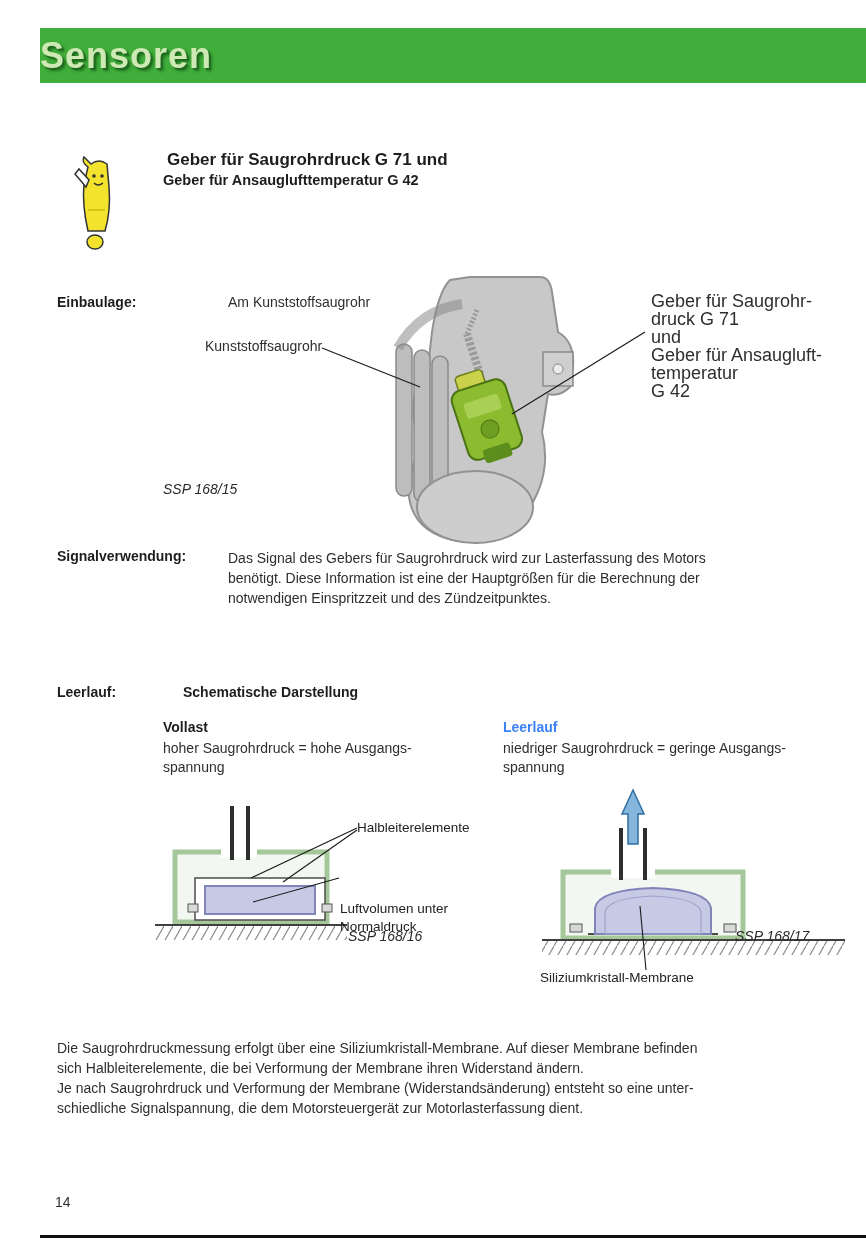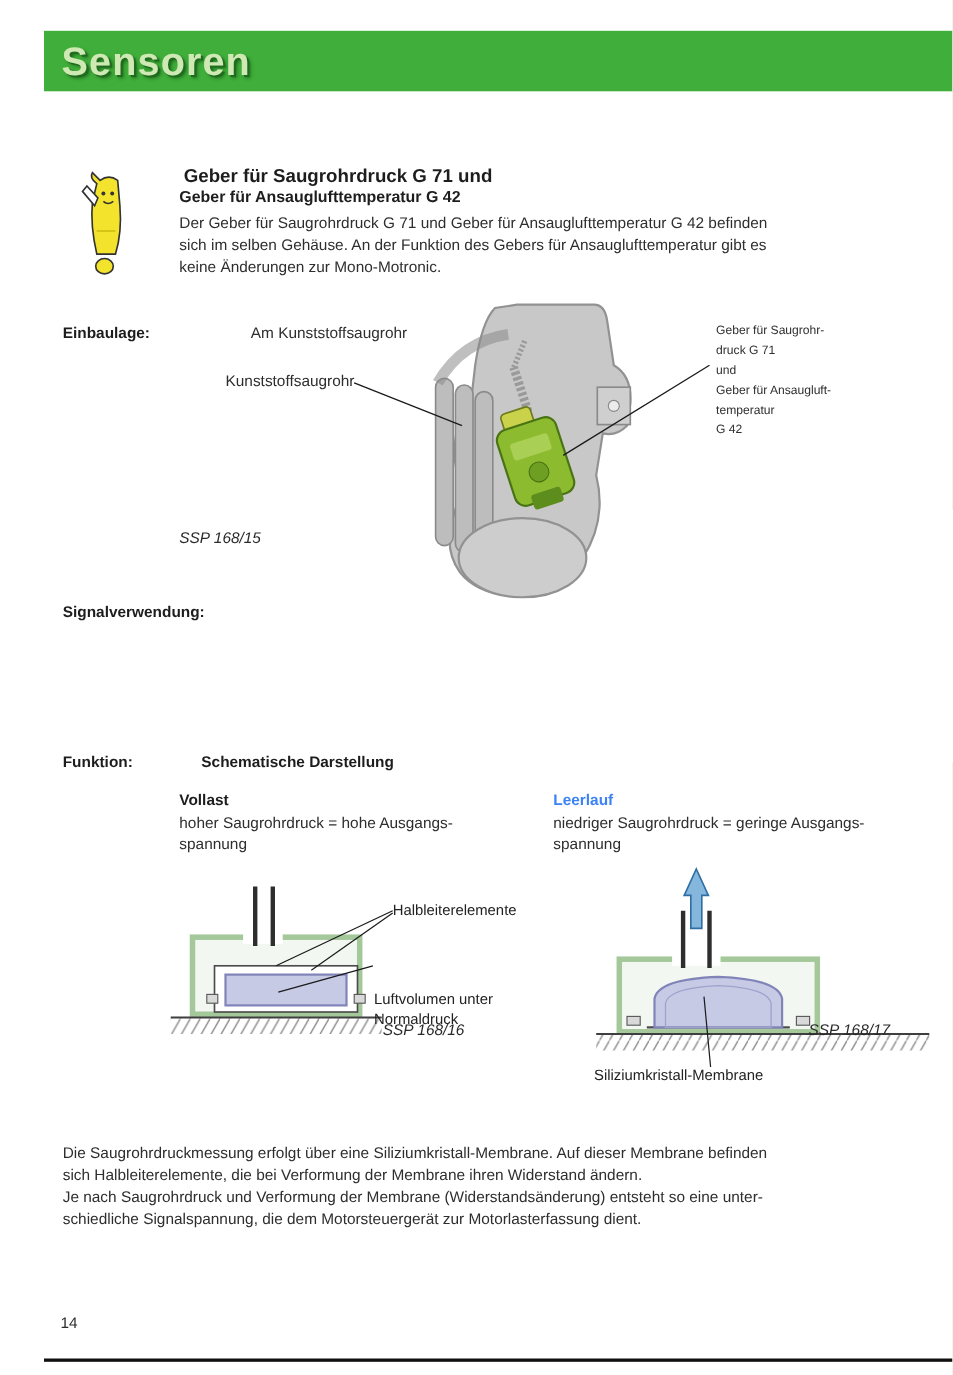--- a/index.html
+++ b/index.html
@@ -5,33 +5,33 @@
   html,body{margin:0;padding:0;background:#e8e8e6;}
   .page{
     position:relative;width:866px;height:1250px;margin:0 auto;
     background:#ffffff;overflow:hidden;
     font-family:"Liberation Sans","DejaVu Sans",sans-serif;
     color:#2e2e2e;font-size:14px;
   }
   .preline{white-space:pre-line;}
   .banner{position:absolute;left:40px;right:0;top:28px;height:55px;background:#3fae3a;}
   .banner-title{
-    margin:0;padding-left:16px;line-height:55px;font-size:36px;font-weight:bold;
+    margin:0;line-height:55px;font-size:36px;font-weight:bold;
     color:#cfe9b4;letter-spacing:1px;
     text-shadow:2px 2px 0 #1f6b1f,3px 3px 3px rgba(0,40,0,.45);
   }
   .mascot{position:absolute;left:68px;top:155px;width:55px;height:95px;}
   .title1{position:absolute;left:163px;top:146px;margin:4px;font-size:17px;font-weight:bold;color:#1d1d1d;}
   .title2{position:absolute;left:163px;top:172px;margin:0;font-size:14.5px;font-weight:bold;color:#1d1d1d;}
   .intro-body{position:absolute;left:163px;top:192px;margin:0;width:670px;line-height:20px;}
   .side-label{position:absolute;left:57px;font-weight:bold;color:#1d1d1d;}
   .einbaulage-label{top:294px;}
   .einbaulage-value{position:absolute;left:228px;top:294px;}
   .callout-left{position:absolute;left:205px;top:338px;}
-  .callout-right{position:absolute;left:651px;top:292px;line-height:18px;font-size:11px;}
+  .callout-right{position:absolute;left:651px;top:292px;line-height:18px;font-size:18px;}
   .figure-main{position:absolute;left:180px;top:272px;}
   .caption{position:absolute;font-style:italic;font-size:14px;color:#2a2a2a;}
   .cap15{left:163px;top:481px;}
   .cap16{left:348px;top:928px;}
   .cap17{left:735px;top:928px;}
   .signal-label{top:548px;}
   .signal-body{position:absolute;left:228px;top:548px;margin:0;width:590px;line-height:20px;}
   .funktion-label{top:684px;}
   .funktion-subtitle{position:absolute;left:163px;top:684px;font-weight:bold;color:#1d1d1d;margin-left:20px;}
   .vollast-title{position:absolute;left:163px;top:719px;font-weight:bold;color:#1d1d1d;}
@@ -64,23 +64,20 @@
       <circle cx="26" cy="21" r="1.8" fill="#333"></circle>
       <circle cx="34" cy="21" r="1.8" fill="#333"></circle>
       <path d="M26,28 Q30,32 35,28" fill="none" stroke="#333" stroke-width="1.5"></path>
       <path d="M18,32 L7,19 L11,14 L21,25 Z" fill="#fff" stroke="#333" stroke-width="1.5"></path>
       <line x1="20" y1="55" x2="37" y2="55" stroke="#b7a900" stroke-width="1"></line>
     </svg>
   </div>
 
   <h2 class="title1">Geber für Saugrohrdruck G 71 und</h2>
   <h3 class="title2">Geber für Ansauglufttemperatur G 42</h3>
-  <p class="intro-body preline">Der Geber für Saugrohrdruck G 71 und Geber für Ansauglufttemperatur G 42 befinden
-sich im selben Gehäuse. An der Funktion des Gebers für Ansauglufttemperatur gibt es
-keine Änderungen zur Mono-Motronic.</p>
 
   <div class="side-label einbaulage-label">Einbaulage:</div>
   <div class="einbaulage-value">Am Kunststoffsaugrohr</div>
   <div class="callout-left">Kunststoffsaugrohr</div>
   <div class="callout-right preline">Geber für Saugrohr-
 druck G 71
 und
 Geber für Ansaugluft-
 temperatur
 G 42</div>
@@ -104,22 +101,25 @@
       <rect x="288" y="126" width="36" height="16" rx="3" fill="#a9cf55"></rect>
       <circle cx="306" cy="158" r="9" fill="#6f9f22" stroke="#4a7414"></circle>
       <rect x="292" y="176" width="28" height="14" rx="3" fill="#5d8d1c"></rect>
     </g>
     <line x1="142" y1="76" x2="240" y2="115" stroke="#1a1a1a" stroke-width="1.2"></line>
     <line x1="465" y1="60" x2="332" y2="142" stroke="#1a1a1a" stroke-width="1.2"></line>
   </svg>
   <div class="caption cap15">SSP 168/15</div>
 
   <div class="side-label signal-label">Signalverwendung:</div>
+  <p class="signal-body preline">Das Signal des Gebers für Saugrohrdruck wird zur Lasterfassung des Motors
+benötigt. Diese Information ist eine der Hauptgrößen für die Berechnung der
+notwendigen Einspritzzeit und des Zündzeitpunktes.</p>
 
-  <div class="side-label funktion-label">Funktion:</div>
+  <div class="side-label funktion-label">Leerlauf:</div>
   <div class="funktion-subtitle">Schematische Darstellung</div>
 
   <div class="vollast-title">Vollast</div>
   <div class="vollast-desc preline">hoher Saugrohrdruck = hohe Ausgangs-
 spannung</div>
   <div class="leerlauf-title">Leerlauf</div>
   <div class="leerlauf-desc preline">niedriger Saugrohrdruck = geringe Ausgangs-
 spannung</div>
 
   <svg class="diagram-left" width="335" height="152" viewBox="0 0 335 152">

